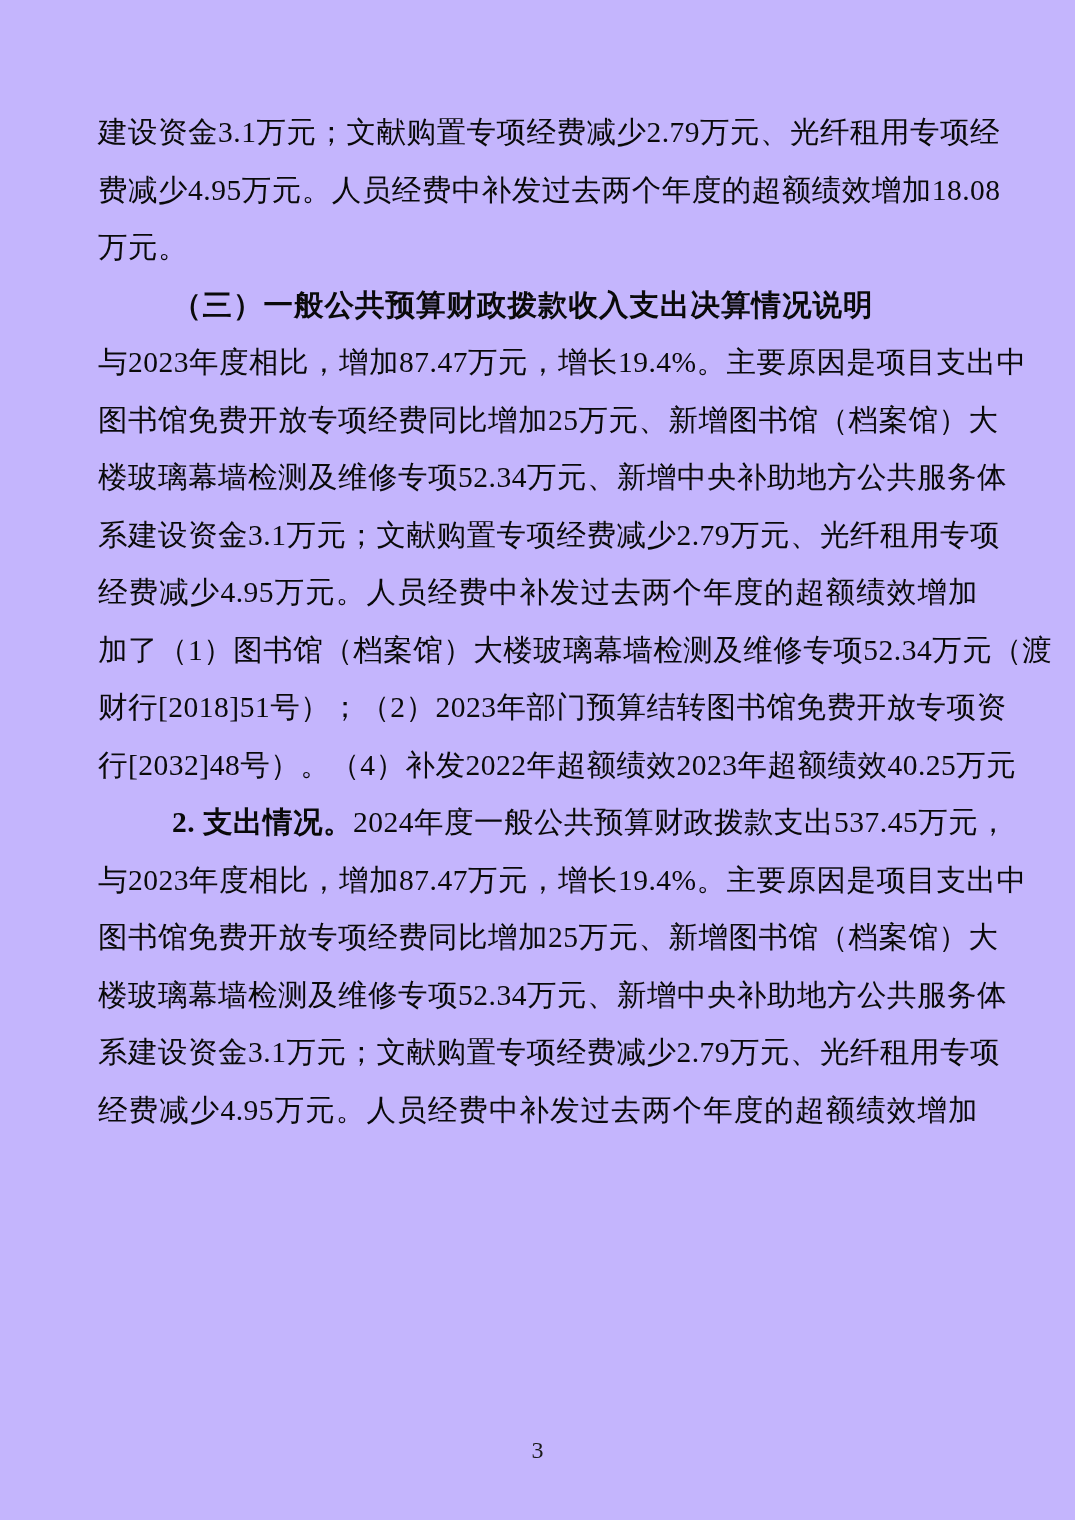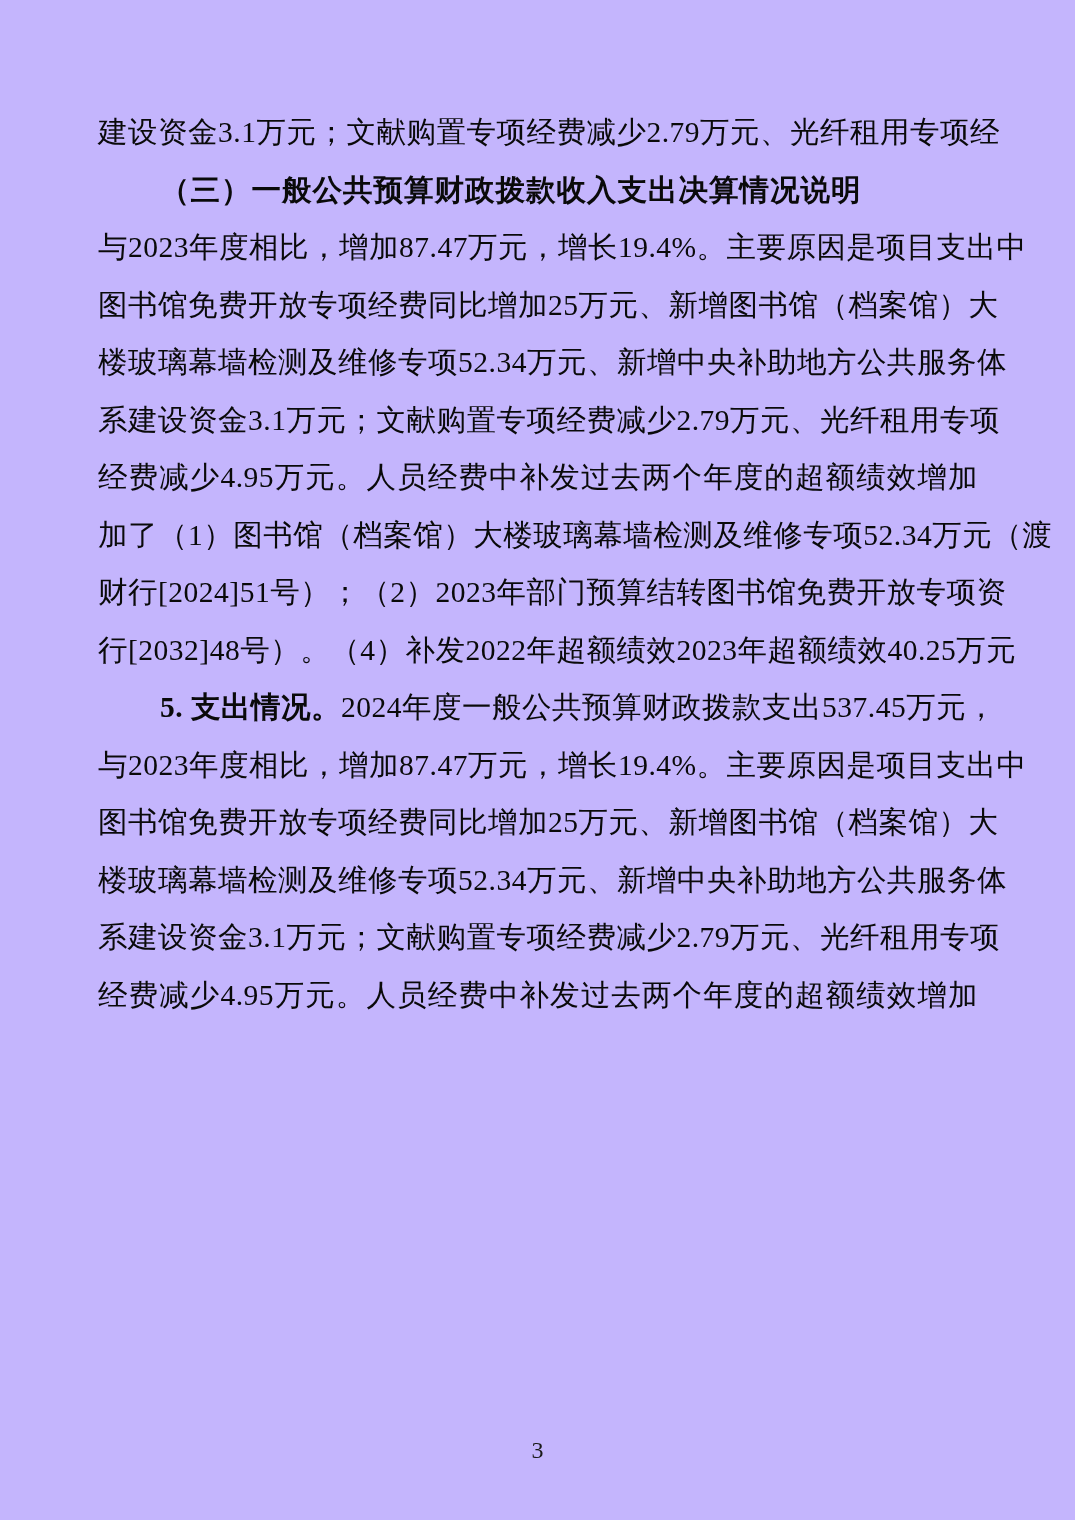--- a/index.html
+++ b/index.html
@@ -36,48 +36,51 @@
   }
   .line.indent {
     padding-left: 62px;
   }
   .line.heading {
     font-weight: bold;
     letter-spacing: 1px;
   }
   .bold {
     font-weight: bold;
+    margin-left: 12px;
   }
   .footer {
     position: absolute;
     left: 0;
     top: 1438px;
     width: 100%;
     text-align: center;
     font-size: 24px;
     line-height: 24px;
     color: #1a1a1a;
   }
 </style>
 </head>
 <body>
 
 <div class="page">
   <div class="content">
       <div class="line justify"><span>建设资金3.1万元；文献购置专项经费减少2.79万元、光纤租用专项经</span></div>
+      <div class="line justify"><span>费减少4.95万元。人员经费中补发过去两个年度的超额绩效增加18.08</span></div>
+      <div class="line"><span>万元。</span></div>
       <div class="line indent heading"><span class="bold">（三）一般公共预算财政拨款收入支出决算情况说明</span></div>
       <div class="line justify"><span>与2023年度相比，增加87.47万元，增长19.4%。主要原因是项目支出中</span></div>
       <div class="line justify"><span>图书馆免费开放专项经费同比增加25万元、新增图书馆（档案馆）大</span></div>
       <div class="line justify"><span>楼玻璃幕墙检测及维修专项52.34万元、新增中央补助地方公共服务体</span></div>
       <div class="line justify"><span>系建设资金3.1万元；文献购置专项经费减少2.79万元、光纤租用专项</span></div>
       <div class="line justify"><span>经费减少4.95万元。人员经费中补发过去两个年度的超额绩效增加</span></div>
       <div class="line justify"><span>加了（1）图书馆（档案馆）大楼玻璃幕墙检测及维修专项52.34万元（渡</span></div>
-      <div class="line justify"><span>财行[2024]51号）；（2）2023年部门预算结转图书馆免费开放专项资</span></div>
+      <div class="line justify"><span>财行[2018]51号）；（2）2023年部门预算结转图书馆免费开放专项资</span></div>
       <div class="line justify"><span>行[2032]48号）。（4）补发2022年超额绩效2023年超额绩效40.25万元</span></div>
-      <div class="line justify indent"><span class="bold">5. 支出情况。</span><span>2024年度一般公共预算财政拨款支出537.45万元，</span></div>
+      <div class="line justify indent"><span class="bold">2. 支出情况。</span><span>2024年度一般公共预算财政拨款支出537.45万元，</span></div>
       <div class="line justify"><span>与2023年度相比，增加87.47万元，增长19.4%。主要原因是项目支出中</span></div>
       <div class="line justify"><span>图书馆免费开放专项经费同比增加25万元、新增图书馆（档案馆）大</span></div>
       <div class="line justify"><span>楼玻璃幕墙检测及维修专项52.34万元、新增中央补助地方公共服务体</span></div>
       <div class="line justify"><span>系建设资金3.1万元；文献购置专项经费减少2.79万元、光纤租用专项</span></div>
       <div class="line justify"><span>经费减少4.95万元。人员经费中补发过去两个年度的超额绩效增加</span></div>
     </div>
   <div class="footer">3</div>
 </div>
 
 </body></html>

